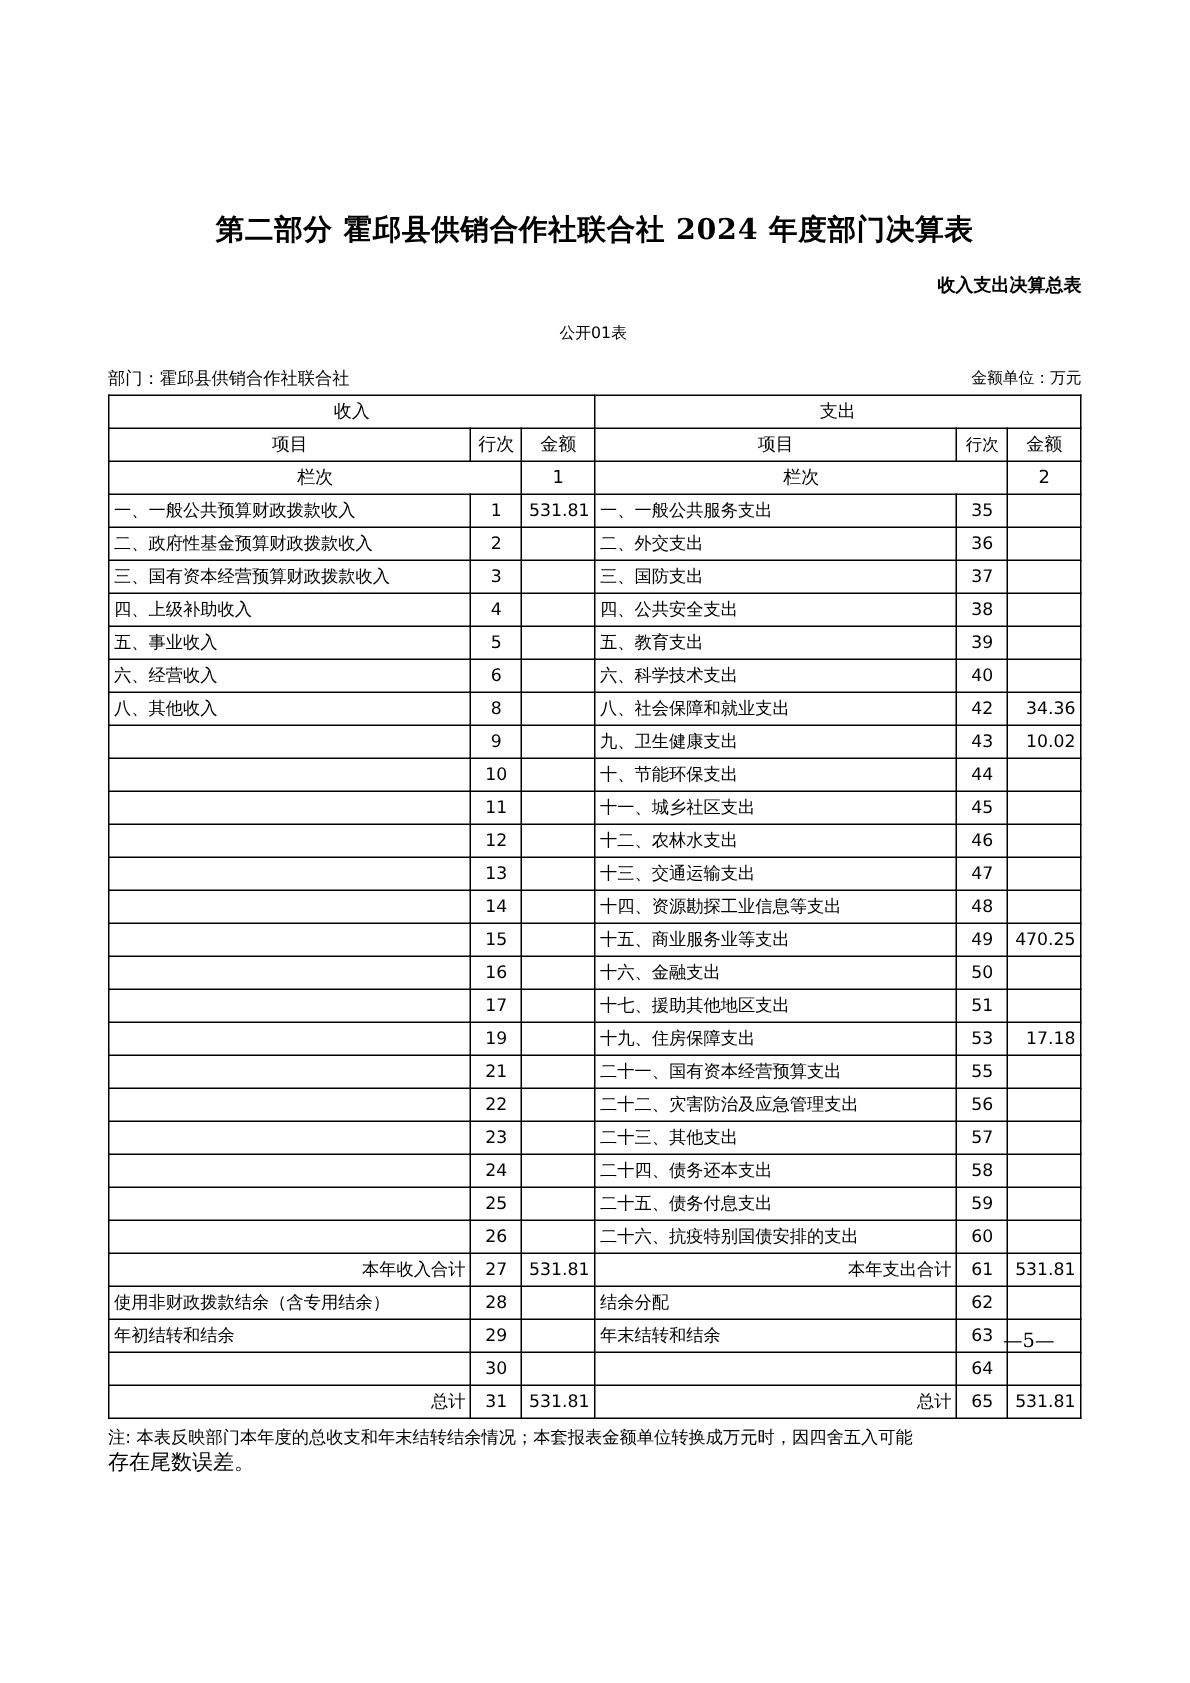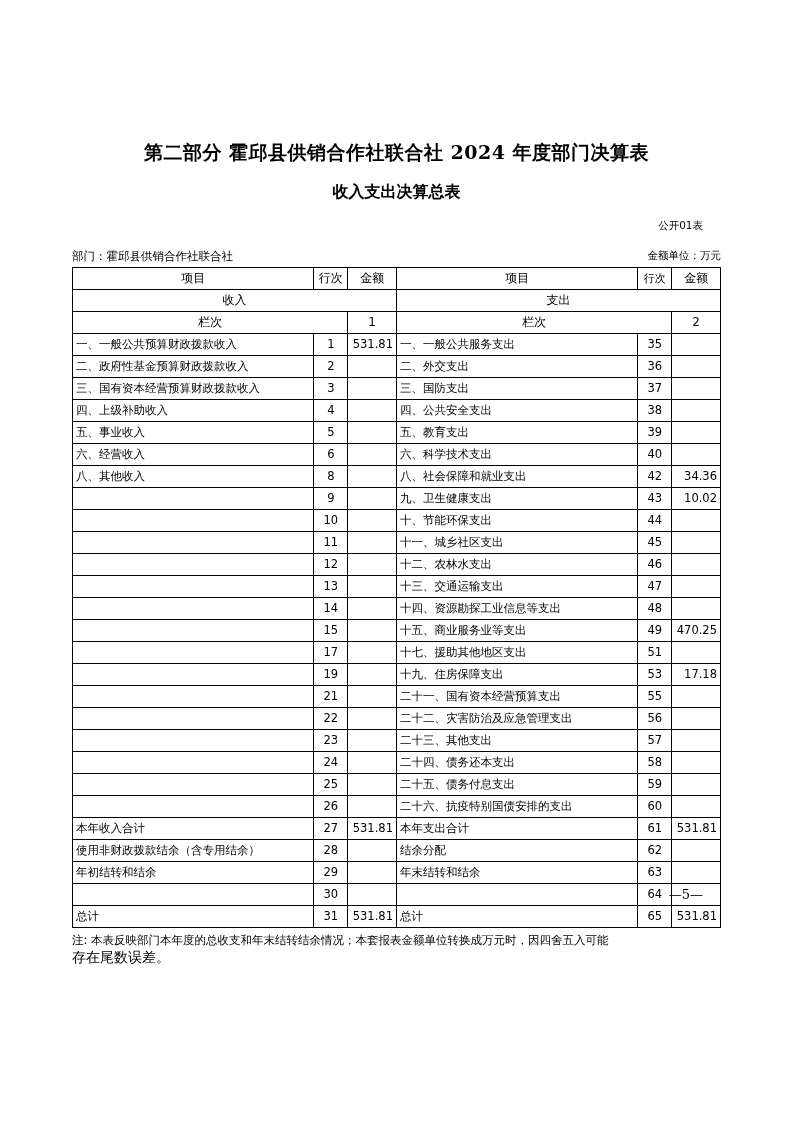--- a/index.html
+++ b/index.html
@@ -23,28 +23,28 @@
   }
   .title-main {
     text-align: center;
     font-size: 19px;
     font-weight: bold;
     font-family: "DejaVu Serif", "Liberation Serif", serif;
     letter-spacing: 0.5px;
     margin: 0 0 16px 0;
   }
   .title-sub {
-    text-align: center;
-    font-size: 16px;
+    text-align: right;
+    font-size: 12px;
     font-weight: bold;
     font-family: "DejaVu Serif", "Liberation Serif", serif;
     margin: 0 0 10px 0;
   }
   .meta-right {
-    text-align: right;
+    text-align: center;
     font-size: 10.5px;
     margin: 16px;
     padding-right: 2px;
   }
   .meta-row {
     display: flex;
     justify-content: space-between;
     align-items: flex-start;
     font-size: 11.5px;
     margin-top: 2px;
@@ -85,21 +85,21 @@
     text-align: center;
   }
   .c-amt {
     text-align: right;
     padding-right: 4px;
   }
   .bold {
     font-weight: bold;
   }
   .center {
-    text-align: left;
+    text-align: right;
   }
   .note {
     font-size: 11.5px;
     line-height: 17px;
     margin-top: 4px;
     text-indent: 0;
   }
   .note-l2 {
     font-size: 14px;
     line-height: 17px;
@@ -133,32 +133,32 @@
     <colgroup>
       <col class="w-item">
         <col class="w-row">
         <col class="w-amt">
       <col class="w-item">
         <col class="w-row">
         <col class="w-amt">
     </colgroup>
     <tbody id="tbody">
         <tr>
+          <td class="c-head" rowspan="1" colspan="3">收入</td>
+          <td class="c-head" rowspan="1" colspan="3">支出</td>
+        </tr>
+        <tr>
           <td class="c-head">项目</td>
           <td class="c-head">行次</td>
           <td class="c-head">金额</td>
           <td class="c-head">项目</td>
           <td class="c-head" style="line-height: 12px; white-space: normal; font-size: 11px;">行次</td>
           <td class="c-head">金额</td>
         </tr>
         <tr>
-          <td class="c-head" rowspan="1" colspan="3">收入</td>
-          <td class="c-head" rowspan="1" colspan="3">支出</td>
-        </tr>
-        <tr>
           <td class="c-head" rowspan="1" colspan="2">栏次</td>
           <td class="c-head">1</td>
           <td class="c-head" rowspan="1" colspan="2">栏次</td>
           <td class="c-head">2</td>
         </tr>
         <tr>
           <td class="c-item">一、一般公共预算财政拨款收入</td>
           <td class="c-num">1</td>
           <td class="c-amt">531.81</td>
           <td class="c-item">一、一般公共服务支出</td>
@@ -261,20 +261,28 @@
           <td class="c-num">48</td>
           <td class="c-amt"></td>
         </tr>
         <tr>
           <td class="c-item"></td>
           <td class="c-num">15</td>
           <td class="c-amt"></td>
           <td class="c-item">十五、商业服务业等支出</td>
           <td class="c-num">49</td>
           <td class="c-amt">470.25</td>
+        </tr>
+        <tr>
+          <td class="c-item"></td>
+          <td class="c-num">16</td>
+          <td class="c-amt"></td>
+          <td class="c-item">十六、金融支出</td>
+          <td class="c-num">50</td>
+          <td class="c-amt"></td>
         </tr>
         <tr>
           <td class="c-item"></td>
           <td class="c-num">17</td>
           <td class="c-amt"></td>
           <td class="c-item">十七、援助其他地区支出</td>
           <td class="c-num">51</td>
           <td class="c-amt"></td>
         </tr>
         <tr>

